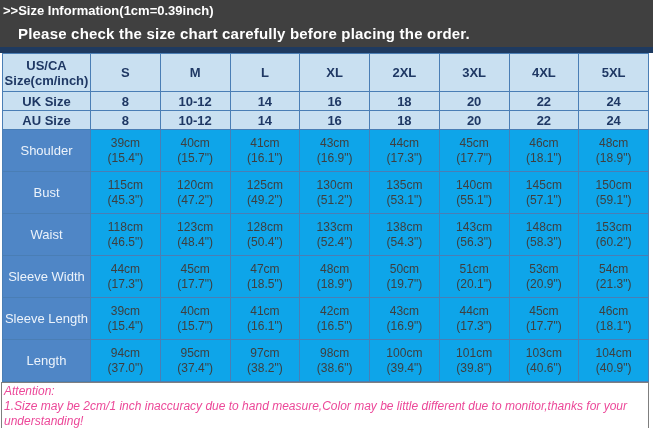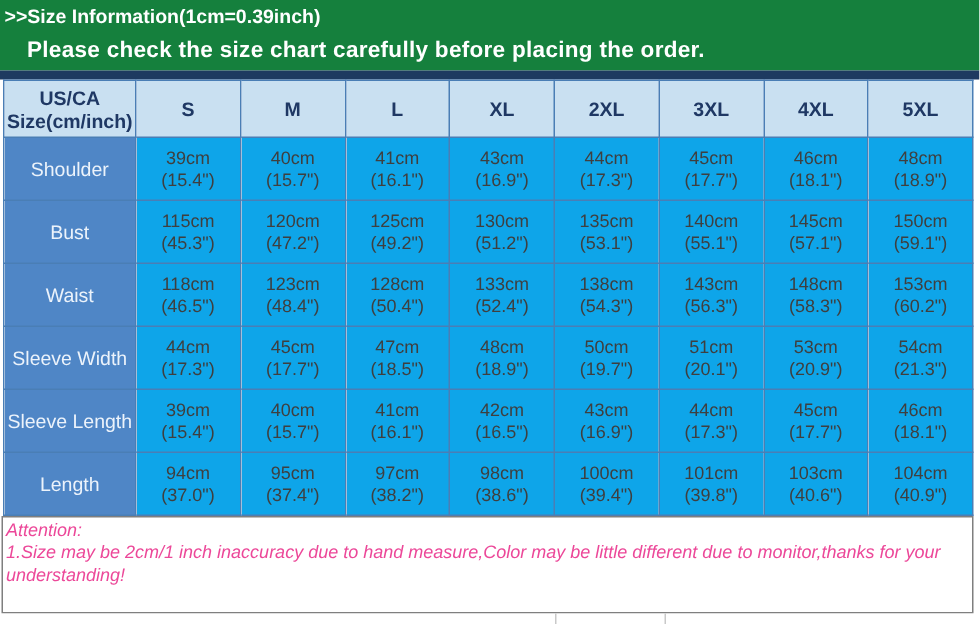--- a/index.html
+++ b/index.html
@@ -5,21 +5,21 @@
   * { box-sizing: border-box; }
   html,body { margin:0; padding:0; }
   body {
     width:653px; height:428px;
     font-family:"Liberation Sans", sans-serif;
     background:#ffffff;
     overflow:hidden;
   }
   .banner {
     width:653px; height:47px;
-    background:#15803d;
+    background:#404040;
     color:#ffffff;
   }
   .banner-title {
     font-size:13px; font-weight:bold;
     padding:3px 0 0 3px;
     white-space:nowrap;
   }
   .banner-subtitle {
     font-size:15px; font-weight:bold;
     padding:7px 0 0 18px;
@@ -121,20 +121,42 @@
       </th>
     <th class="hdr-cell">S</th>
         <th class="hdr-cell">M</th>
         <th class="hdr-cell">L</th>
         <th class="hdr-cell">XL</th>
         <th class="hdr-cell">2XL</th>
         <th class="hdr-cell">3XL</th>
         <th class="hdr-cell">4XL</th>
         <th class="hdr-cell">5XL</th>
       </tr>
+  <tr class="region-row">
+        <th class="region-label">UK Size</th>
+        <td class="region-cell">8</td>
+        <td class="region-cell">10-12</td>
+        <td class="region-cell">14</td>
+        <td class="region-cell">16</td>
+        <td class="region-cell">18</td>
+        <td class="region-cell">20</td>
+        <td class="region-cell">22</td>
+        <td class="region-cell">24</td>
+      </tr>
+      <tr class="region-row">
+        <th class="region-label">AU Size</th>
+        <td class="region-cell">8</td>
+        <td class="region-cell">10-12</td>
+        <td class="region-cell">14</td>
+        <td class="region-cell">16</td>
+        <td class="region-cell">18</td>
+        <td class="region-cell">20</td>
+        <td class="region-cell">22</td>
+        <td class="region-cell">24</td>
+      </tr>
     </thead>
   <tbody>
       <tr class="m-row">
         <th class="m-label">Shoulder</th>
         <td class="m-cell">
           <div>39cm</div>
           <div>(15.4")</div>
         </td>
         <td class="m-cell">
           <div>40cm</div>

